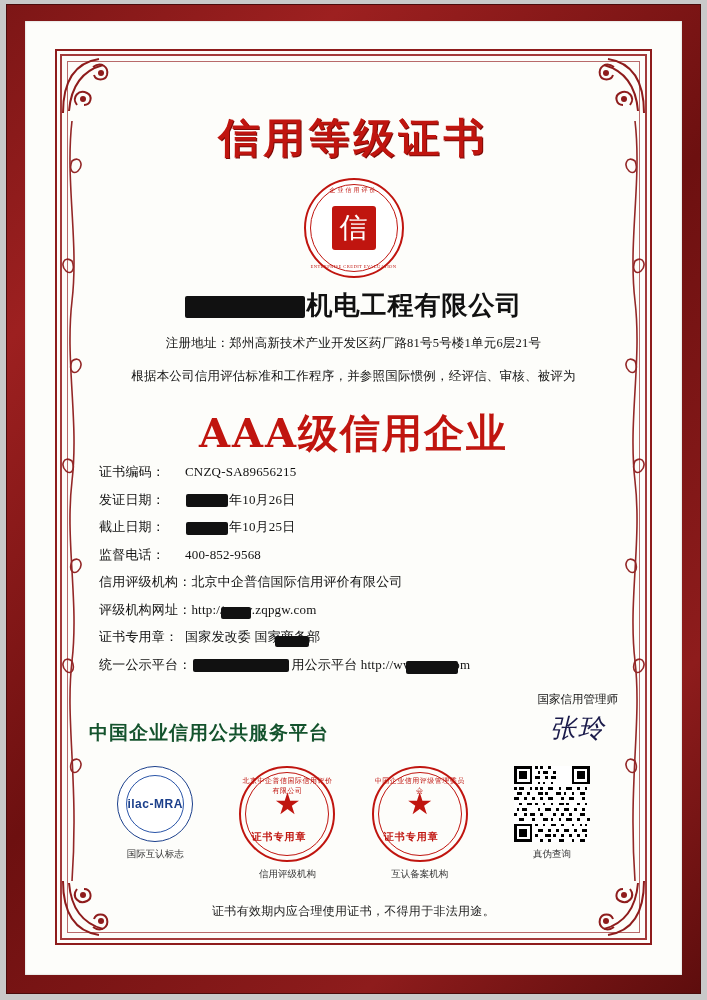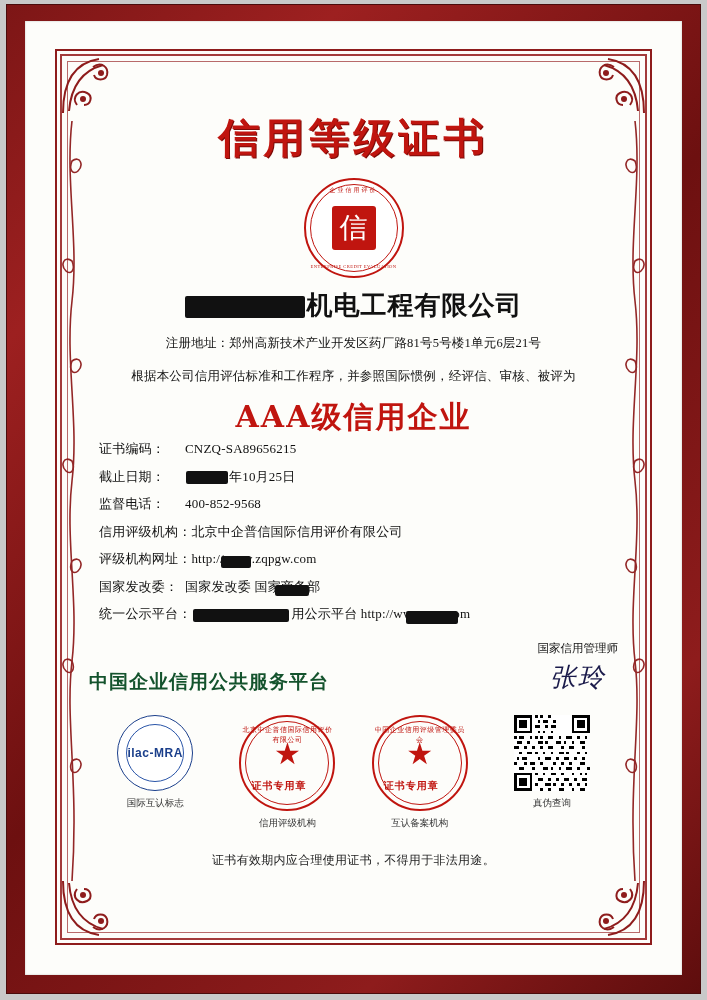--- a/index.html
+++ b/index.html
@@ -117,23 +117,23 @@
     letter-spacing:.2px;
   }
   .statement{
     text-align:center;font-size:12.5px;color:#111;margin-top:16px;
     letter-spacing:.2px;
   }
   .grade{
     text-align:center;
     font-family:"DejaVu Serif", serif;
     font-weight:bold;
-    font-size:30px;
+    font-size:40px;
     color:#c0150f;
-    margin-top:12px;
+    margin-top:21px;
     letter-spacing:2px;
   }
   .fields{
     margin-top:2px;padding-left:10px;
   }
   .field{
     font-size:13px;color:#111;margin-bottom:9.5px;letter-spacing:.2px;
     white-space:nowrap;
   }
   .field .lbl{display:inline-block;min-width:86px;}
@@ -301,33 +301,36 @@
 
         <div class="statement">根据本公司信用评估标准和工作程序，并参照国际惯例，经评信、审核、被评为</div>
 
         <div class="grade">AAA级信用企业</div>
 
         <div class="fields">
           <div class="field">
             <span class="lbl">证书编码：</span><span>CNZQ-SA89656215</span>
           </div>
           <div class="field">
+            <span class="lbl">发证日期：</span><span class="redact r-date"></span><span>年10月26日</span>
+          </div>
+          <div class="field">
             <span class="lbl">截止日期：</span><span class="redact r-date"></span><span>年10月25日</span>
           </div>
           <div class="field">
             <span class="lbl">监督电话：</span><span>400-852-9568</span>
           </div>
           <div class="field">
             <span class="lbl">信用评级机构：</span><span>北京中企普信国际信用评价有限公司</span>
           </div>
           <div class="field">
             <span class="lbl">评级机构网址：</span><span>http://www.zqpgw.com</span><span class="redact r-url" style="position:relative;left:-96px;top:2px;"></span>
           </div>
           <div class="field">
-            <span class="lbl">国家发改委：</span><span>国家发改委  国家商务部</span><span class="redact r-gov" style="position:relative;left:-46px;top:3px;"></span>
+            <span class="lbl">证书专用章：</span><span>国家发改委  国家商务部</span><span class="redact r-gov" style="position:relative;left:-46px;top:3px;"></span>
           </div>
           <div class="field">
             <span class="lbl">统一公示平台：</span><span class="redact r-plat"></span><span>用公示平台  http://www.gov.com</span><span class="redact r-plat2" style="position:relative;left:-66px;top:2px;"></span>
           </div>
         </div>
 
         <div class="platform-row">
           <div class="platform-name">中国企业信用公共服务平台</div>
           <div class="signer">
             <div>国家信用管理师</div>

